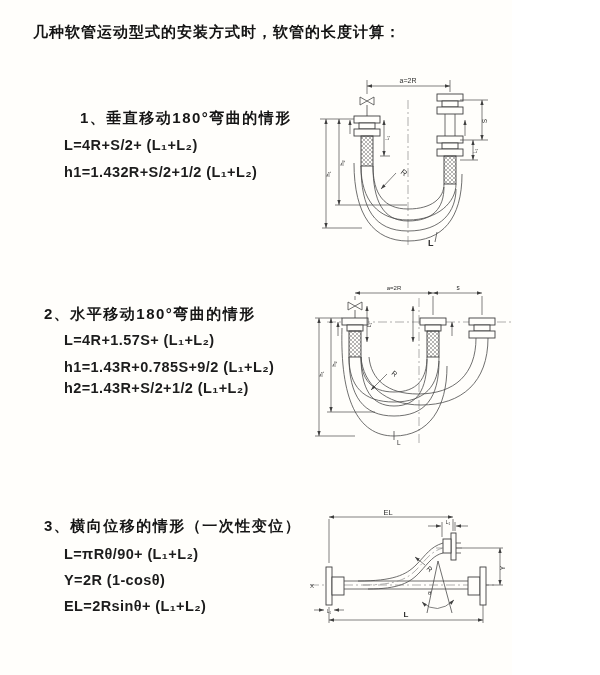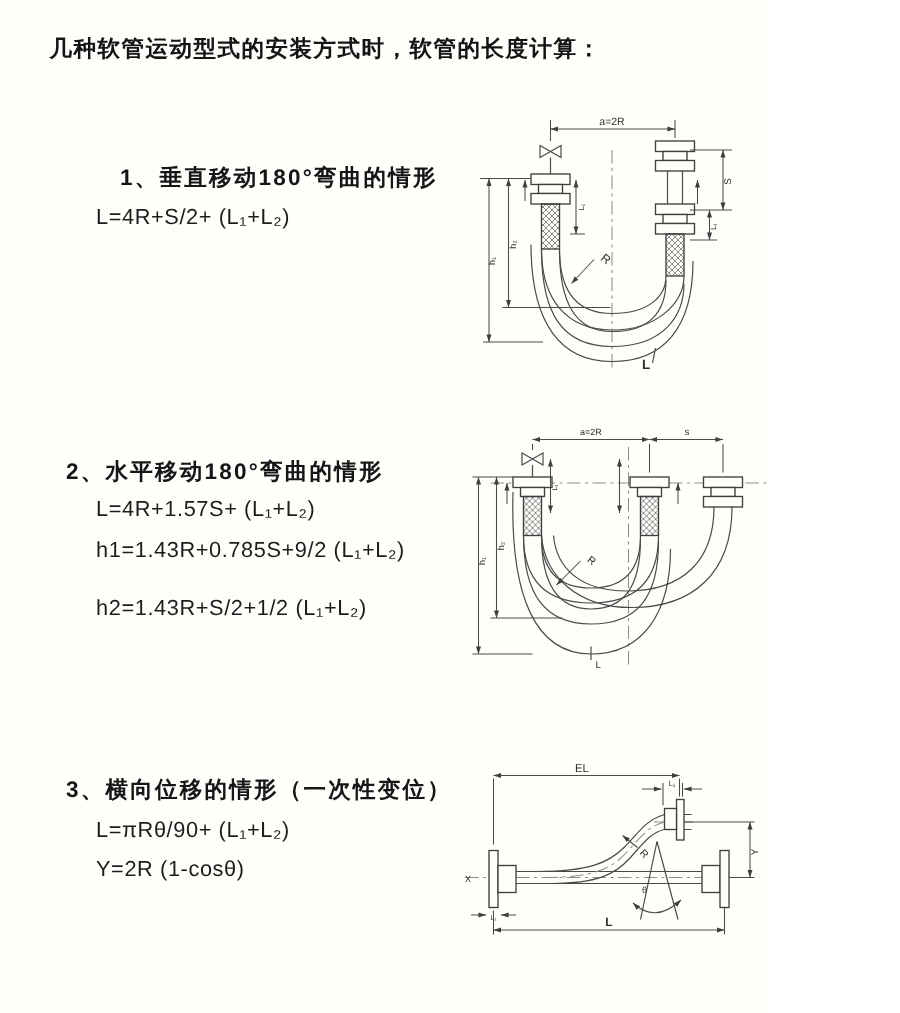--- a/index.html
+++ b/index.html
@@ -1,46 +1,48 @@
 <!DOCTYPE html>
 <html><head>
 <meta charset="utf-8">
 <style>
   html,body{margin:0;padding:0;}
   body{font-family:"Liberation Sans","DejaVu Sans",sans-serif;background:#ffffff;}
   .page{position:relative;width:512px;height:675px;background:#fffefb;overflow:hidden;color:#1a1a1a;}
   .title{position:absolute;left:33px;top:23px;font-size:15px;font-weight:700;letter-spacing:1px;color:#141414;}
   .sec-heading{position:absolute;font-size:15px;font-weight:700;letter-spacing:1.5px;color:#161616;}
-  .formula{position:absolute;font-size:14.5px;font-weight:400;letter-spacing:0.4px;color:#1c1c1c;}
+  .formula{position:absolute;font-size:14.5px;font-weight:700;letter-spacing:0.4px;color:#1c1c1c;}
   .diagram{position:absolute;}
   svg text{font-family:"Liberation Sans","DejaVu Sans",sans-serif;fill:#2e2e2e;}
   svg .thin{stroke:#4a4a4a;stroke-width:0.8;fill:none;}
   svg .dim{stroke:#4a4a4a;stroke-width:0.7;fill:none;}
   svg .cl{stroke:#8c8c8c;stroke-width:0.7;fill:none;stroke-dasharray:9 3 2 3;}
   svg .fit{stroke:#3f3f3f;stroke-width:0.9;fill:#fffefb;}
   svg .braid{stroke:#3f3f3f;stroke-width:0.9;fill:url(#braidpat);}
 </style>
 </head>
 <body>
 
 <div class="page">
 
   <div class="title">几种软管运动型式的安装方式时，软管的长度计算：</div>
 
   <div class="sec-heading" style="left:44px;top:109px;margin-left:36px;">1、垂直移动180°弯曲的情形</div>
   <div class="formula" style="left:64px;top:137px;">L=4R+S/2+ (L₁+L₂)</div>
+  <div class="formula" style="left:64px;top:164px;">h1=1.432R+S/2+1/2 (L₁+L₂)</div>
 
   <div class="sec-heading" style="left:44px;top:305px;">2、水平移动180°弯曲的情形</div>
   <div class="formula" style="left:64px;top:332px;">L=4R+1.57S+ (L₁+L₂)</div>
   <div class="formula" style="left:64px;top:359px;">h1=1.43R+0.785S+9/2 (L₁+L₂)</div>
-  <div class="formula" style="left:64px;top:398px;">h2=1.43R+S/2+1/2 (L₁+L₂)</div>
+  <div class="formula" style="left:64px;top:380px;">h2=1.43R+S/2+1/2 (L₁+L₂)</div>
 
   <div class="sec-heading" style="left:44px;top:517px;">3、横向位移的情形（一次性变位）</div>
   <div class="formula" style="left:64px;top:546px;">L=πRθ/90+ (L₁+L₂)</div>
   <div class="formula" style="left:64px;top:572px;">Y=2R (1-cosθ)</div>
+  <div class="formula" style="left:64px;top:598px;">EL=2Rsinθ+ (L₁+L₂)</div>
 
   <svg class="diagram" style="left:310px;top:70px;" width="290" height="185" viewBox="0 0 290 185">
     <defs>
       <pattern id="braidpat" width="4" height="4" patternUnits="userSpaceOnUse">
         <path d="M0,4 L4,0 M0,0 L4,4" stroke="#6a6a6a" stroke-width="0.5"></path>
       </pattern>
       <marker id="arr" viewBox="0 0 10 10" refX="9" refY="5" markerWidth="8" markerHeight="8" orient="auto-start-reverse">
         <path d="M0,2 L9,5 L0,8 Z" fill="#3f3f3f"></path>
       </marker>
     </defs>

